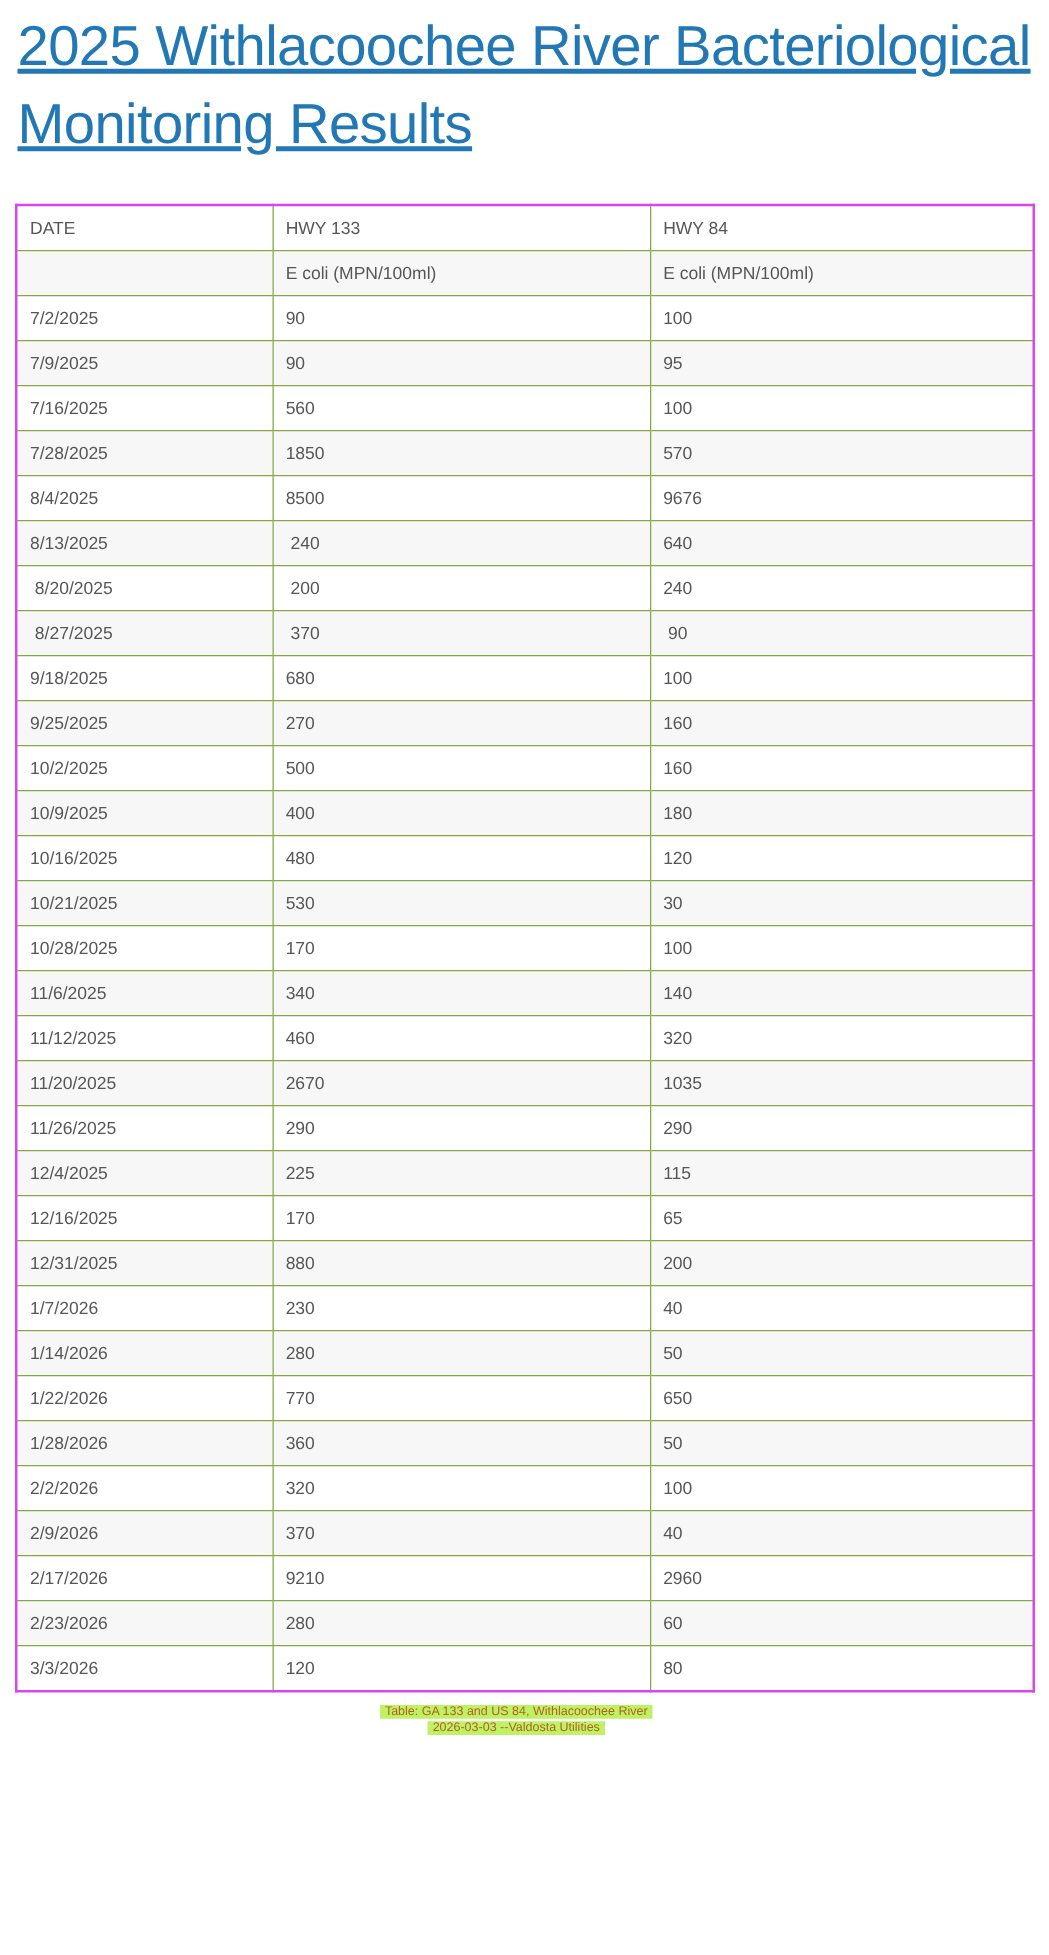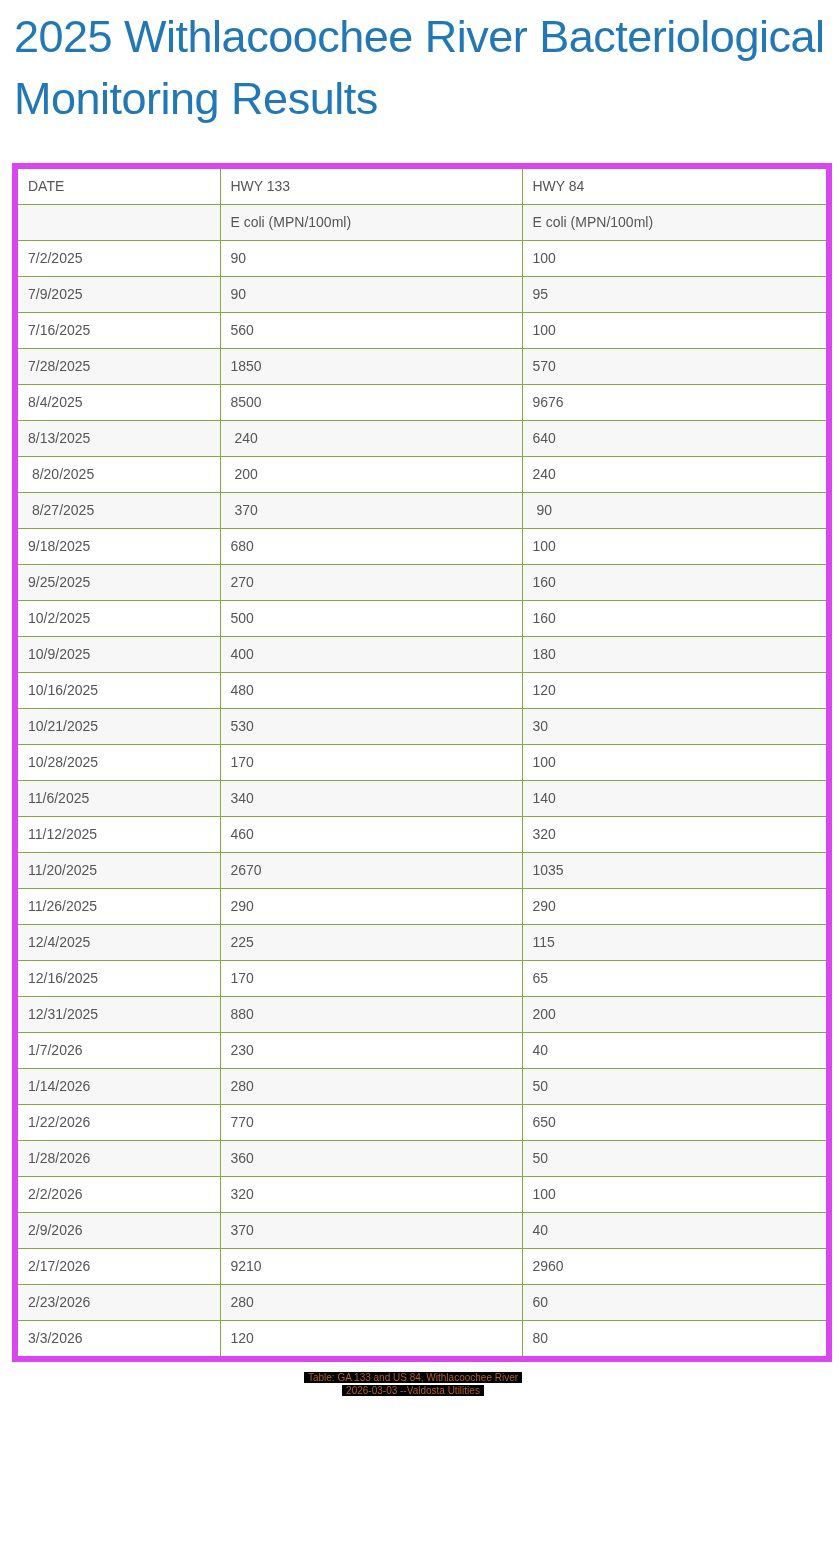--- a/index.html
+++ b/index.html
@@ -19,32 +19,33 @@
   }
   
   h1.page-title {
     margin: 0;
     padding: 6px 0 0 14px;
     font-weight: 300;
     color: #2178b5;
     font-size: 45px;
     line-height: 62px;
     letter-spacing: -0.5px;
+    text-decoration: underline;
   }
   h1.page-title .title-line {
     display: block;
     white-space: nowrap;   
   }
   
   table.results {
     border-collapse: collapse;
     table-layout: fixed;
     margin: 33px 0 0 12px;
     width: 814px;
-    border: 6px solid #d946ef;
+    border: 2px solid #d946ef;
     font-size: 14px;
     color: #565656;
   }
   table.results col.c1 { width: 205px; }
   table.results col.c2 { width: 302px; }
   table.results col.c3 { width: 307px; }
   table.results th,
   table.results td {
     border: 1px solid #84a843;
     text-align: left;
@@ -62,21 +63,21 @@
     width: 826px;          
     text-align: center;
     font-size: 10px;
     line-height: 13px;
     color: #b35f25;
   }
   .caption .cap-line {
     display: block;
   }
   .caption .hl {
-    background: #000000;
+    background: #bef264;
     padding: 0 4px;
   }
 </style>
 </head>
 <body>
 
 <div class="page">
 
   <h1 class="page-title">
     <span class="title-line">2025 Withlacoochee River Bacteriological</span>

